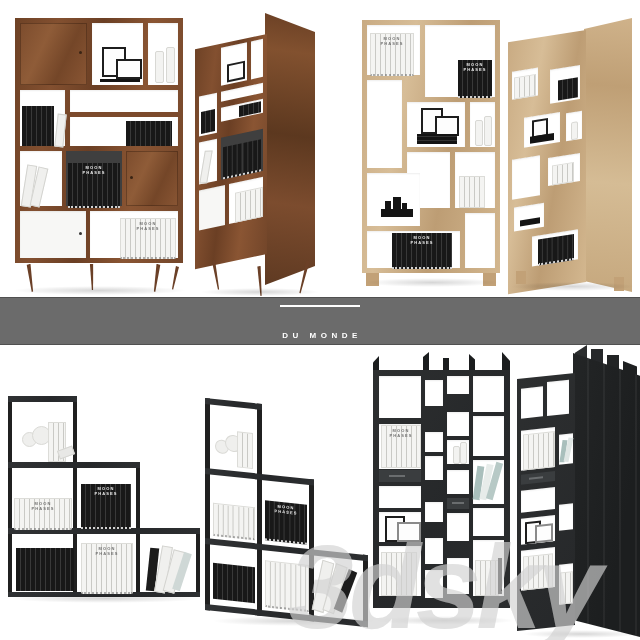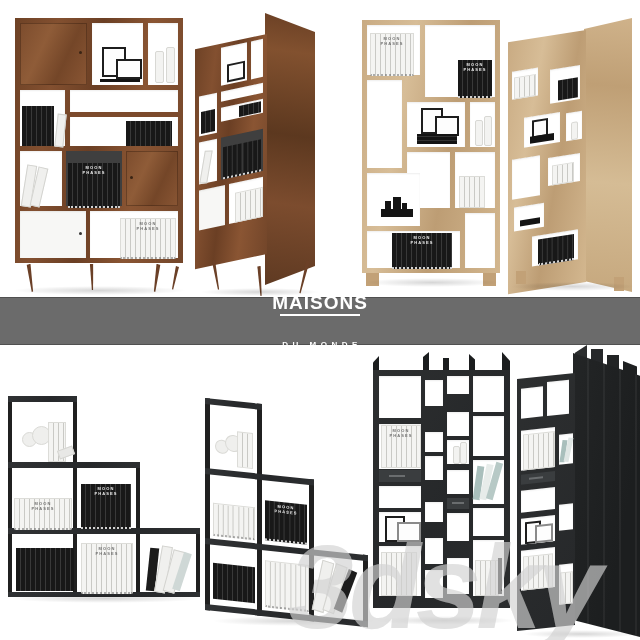--- a/index.html
+++ b/index.html
@@ -213,21 +213,20 @@
         <div class="bkb dots" style="left:6px;top:4px;width:36px;height:24px;"></div>
       </div>
     </div>
     <div class="abs oak2" style="left:8px;top:256px;width:10px;height:13px;"></div>
     <div class="abs oak2" style="left:106px;top:262px;width:10px;height:14px;"></div>
   </div>
   <div class="gshadow" style="left:510px;top:282px;width:125px;height:9px;"></div>
 
   <div class="band">
     <div class="logo">
-      <div class="logo-primary">MAISONS</div>
       <div class="logo-rule"></div>
       <div class="logo-secondary">DU MONDE</div>
     </div>
   </div>
 
   <div class="abs" style="left:8px;top:396px;width:192px;height:201px;">
     <div class="rod" style="left:0;top:0;width:4px;height:201px;"></div>
     <div class="rod" style="left:65px;top:0;width:4px;height:201px;"></div>
     <div class="rod" style="left:128px;top:66px;width:4px;height:135px;"></div>
     <div class="rod" style="left:188px;top:132px;width:4px;height:69px;"></div>

